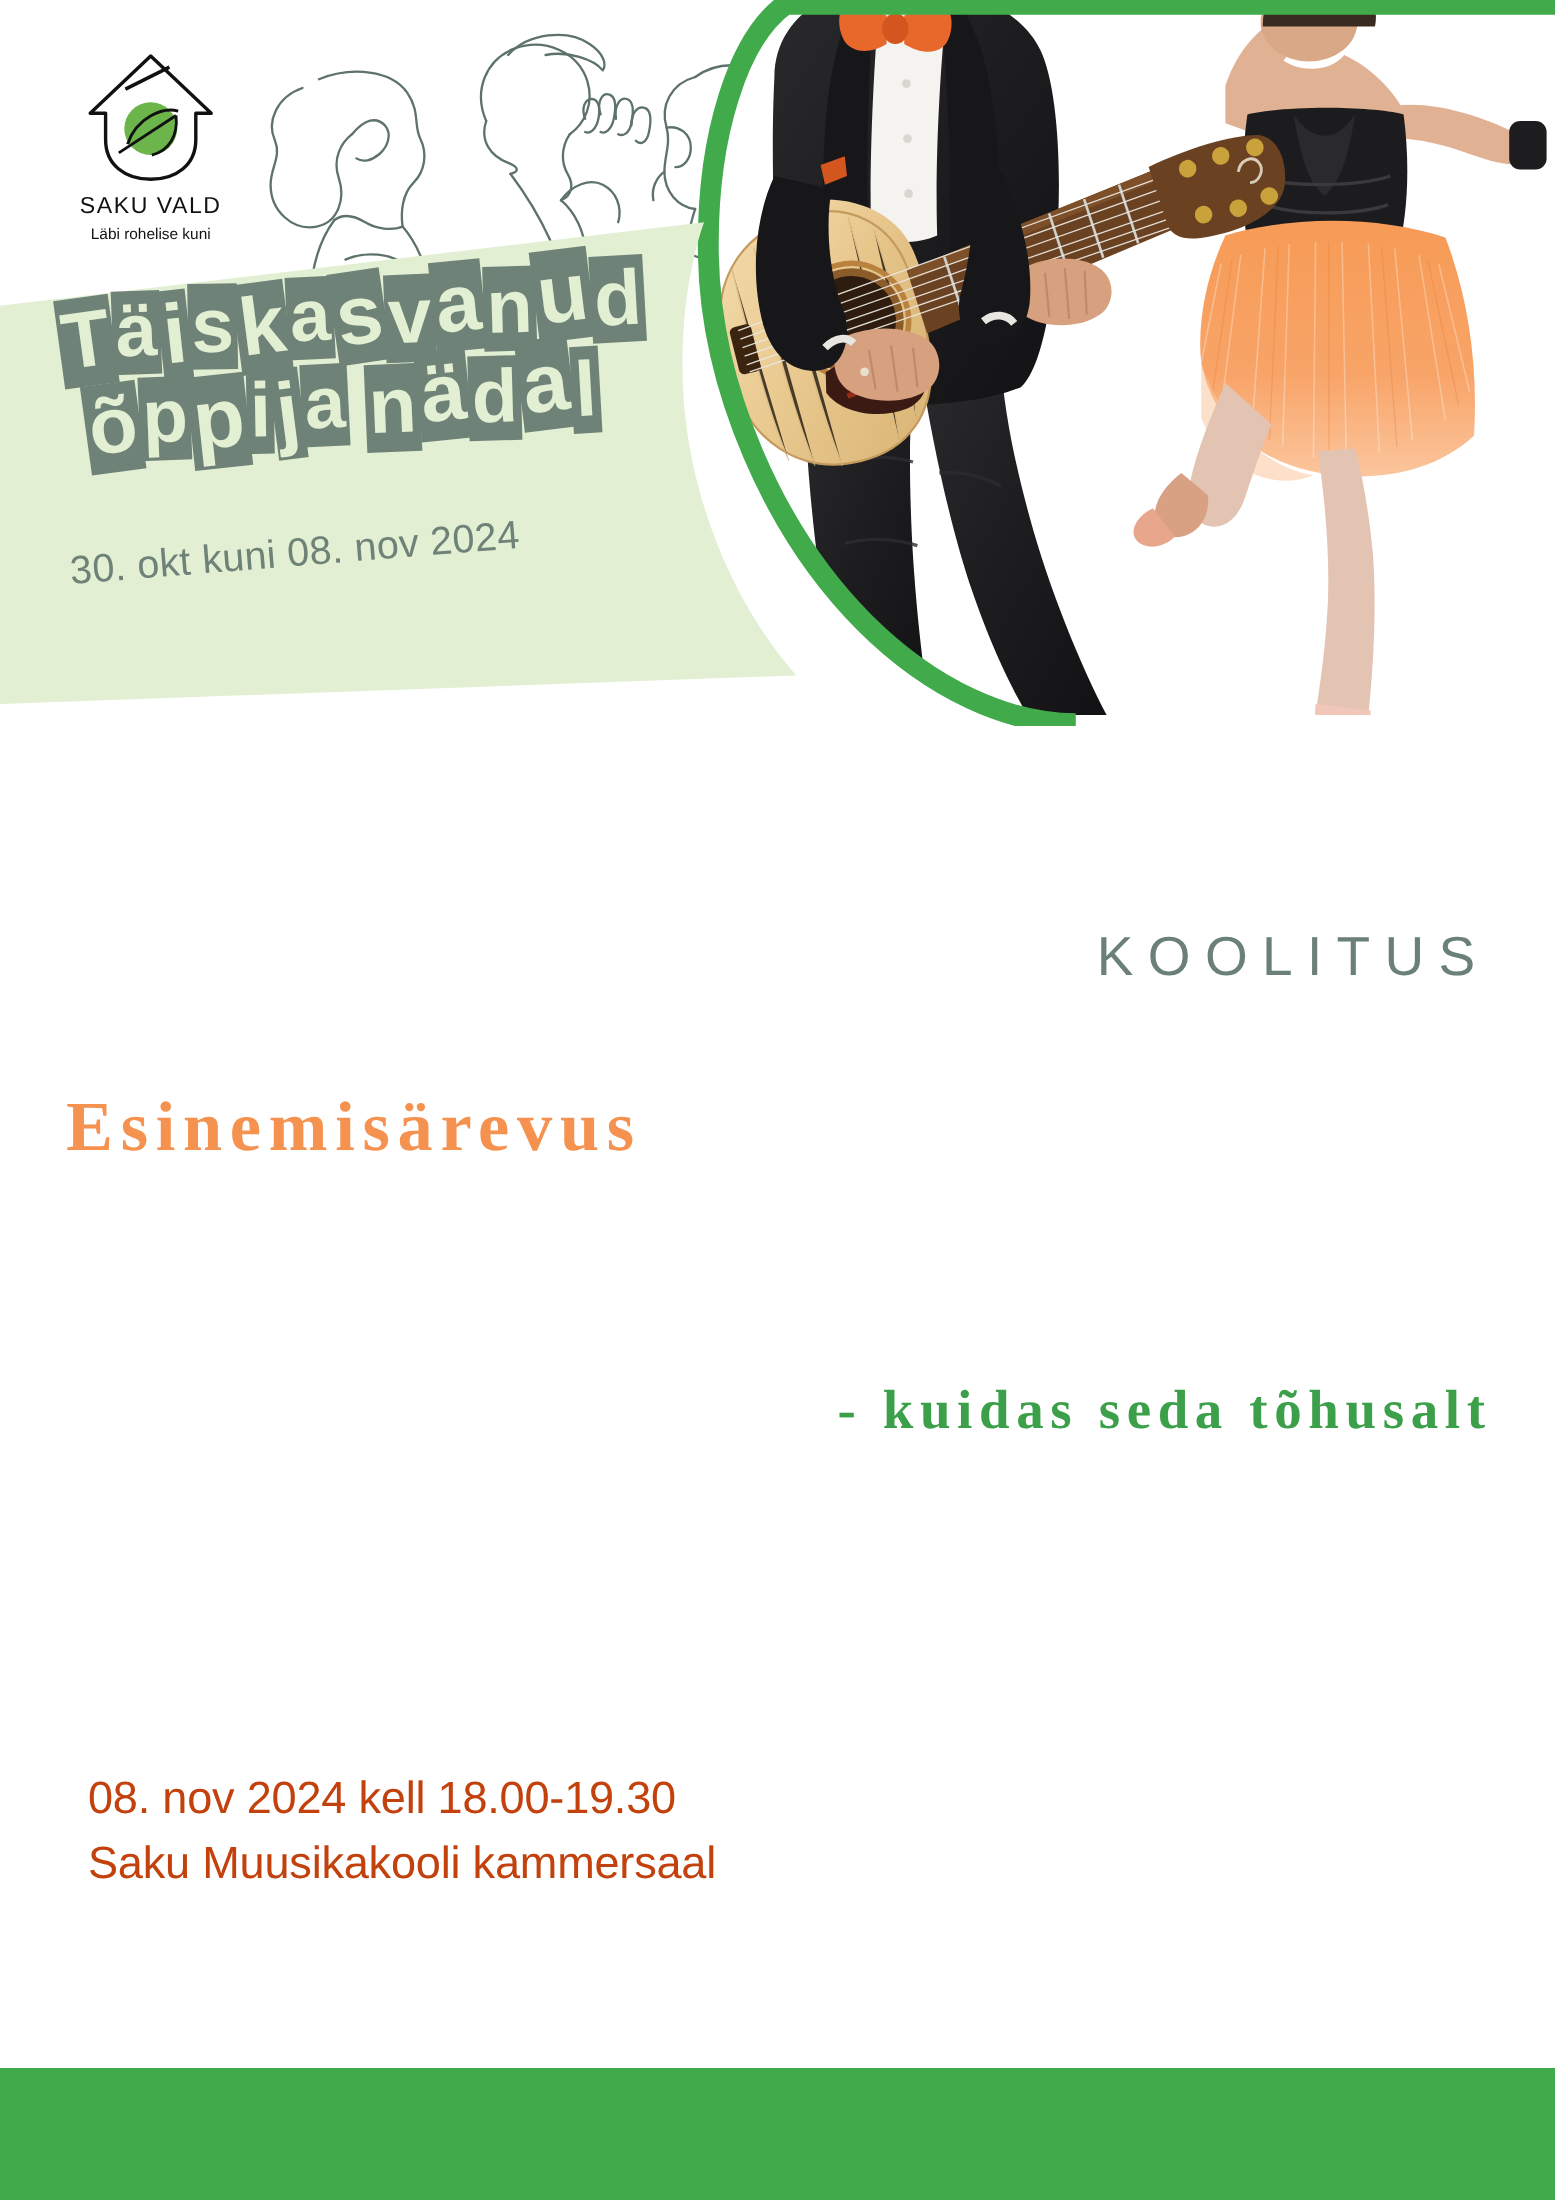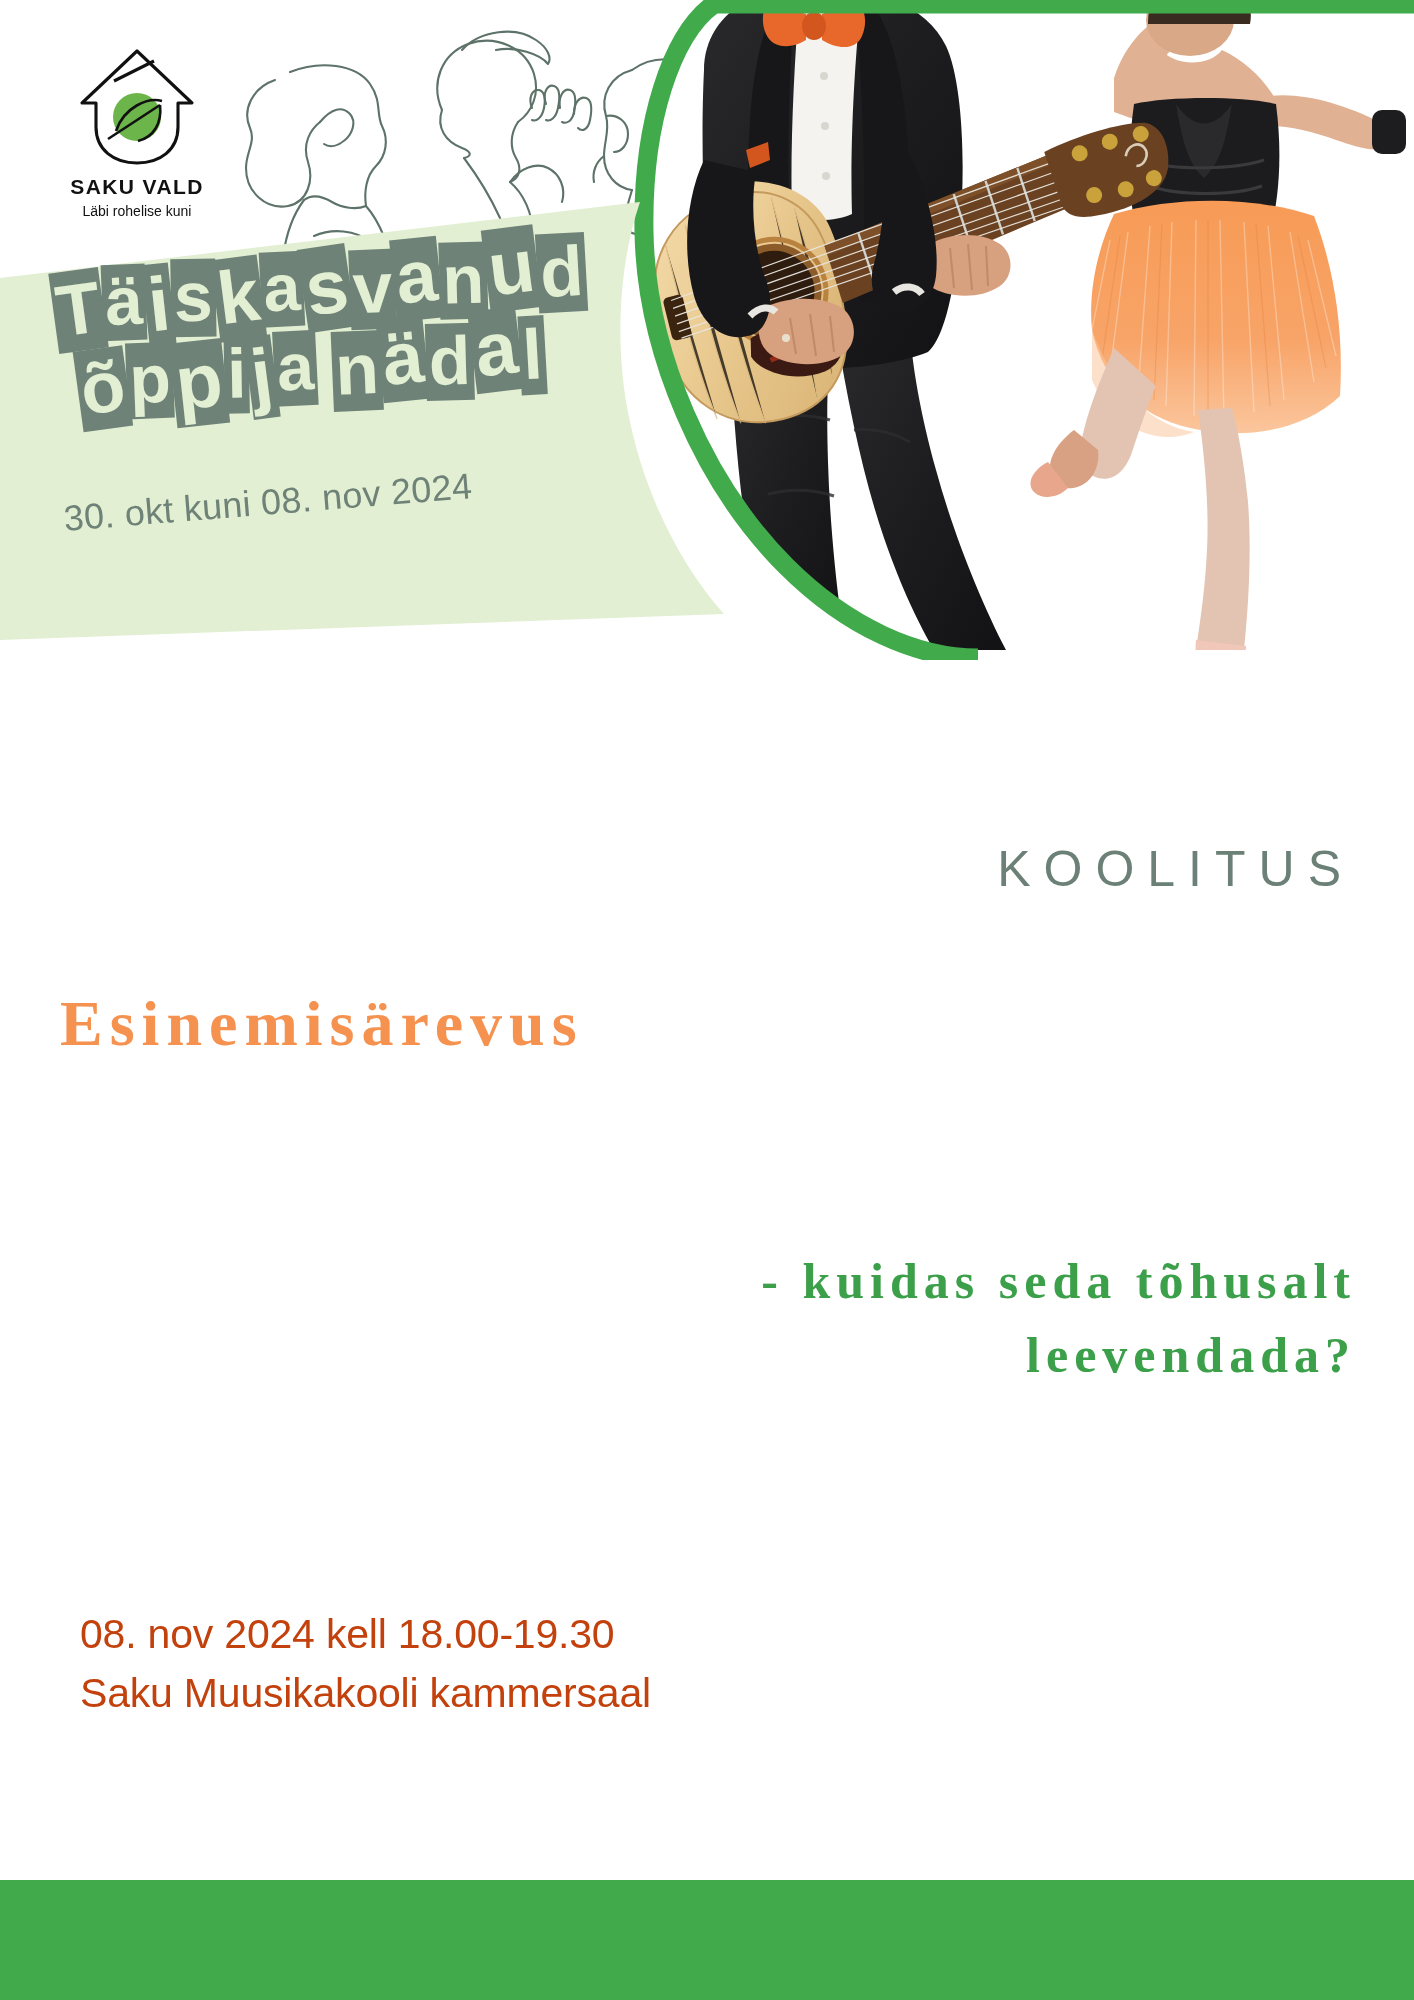--- a/index.html
+++ b/index.html
@@ -41,21 +41,21 @@
   .datestrip{
     position:absolute;left:62px;top:498px;
     transform:rotate(-4.6deg);transform-origin:left top;
     font-size:36px;color:#6e8278;letter-spacing:.3px;
     font-family:"Liberation Sans", sans-serif;font-weight:400;
   }
 
   
   .logo{position:absolute;left:52px;top:45px;width:170px;}
   .logo-name{font-size:21px;letter-spacing:1.4px;color:#111;text-align:center;margin-top:6px;
-             font-family:"Liberation Sans", sans-serif;font-weight:700;}
+             font-family:"Liberation Sans", sans-serif;font-weight:400;}
   .logo-tag{font-size:14px;color:#111;text-align:center;margin-top:4px;
             font-family:"Liberation Sans", sans-serif;}
 
   
   .kw-kind{
     position:absolute;right:60px;top:840px;width:100%;
     text-align:right;
     font-family:"Liberation Sans", sans-serif;
     font-size:50px;font-weight:400;letter-spacing:13px;color:#6b8077;
   }
@@ -358,21 +358,20 @@
   <div class="datestrip">30. okt kuni 08. nov 2024</div>
 
   <div class="kw-kind">KOOLITUS</div>
 
   <div class="title-main">
     <div>Esinemisärevus</div>
   </div>
 
   <div class="title-sub">
     <div>- kuidas seda tõhusalt</div>
-    <div>leevendada?</div>
   </div>
 
   <div class="infoblock">
     <div>08. nov 2024 kell 18.00-19.30</div>
     <div>Saku Muusikakooli kammersaal</div>
   </div>
 
   <div class="footerbar"></div>
 </div>
 

